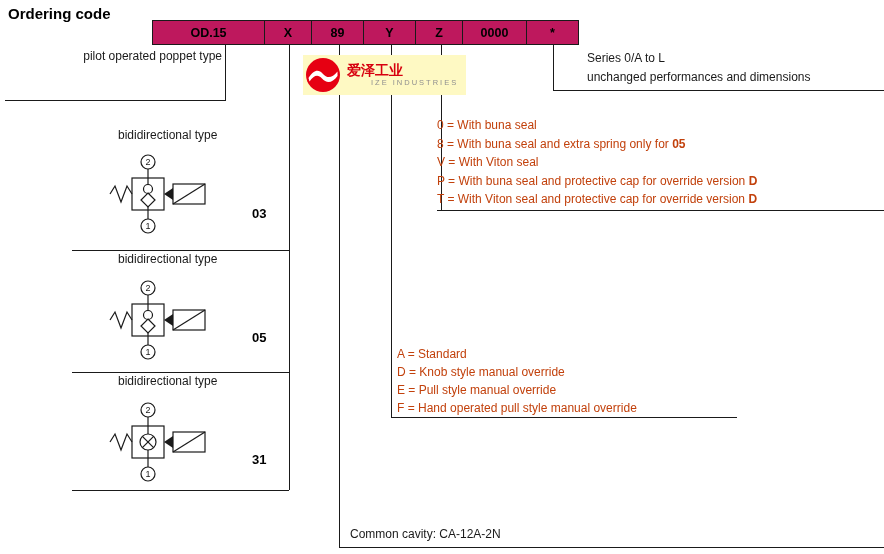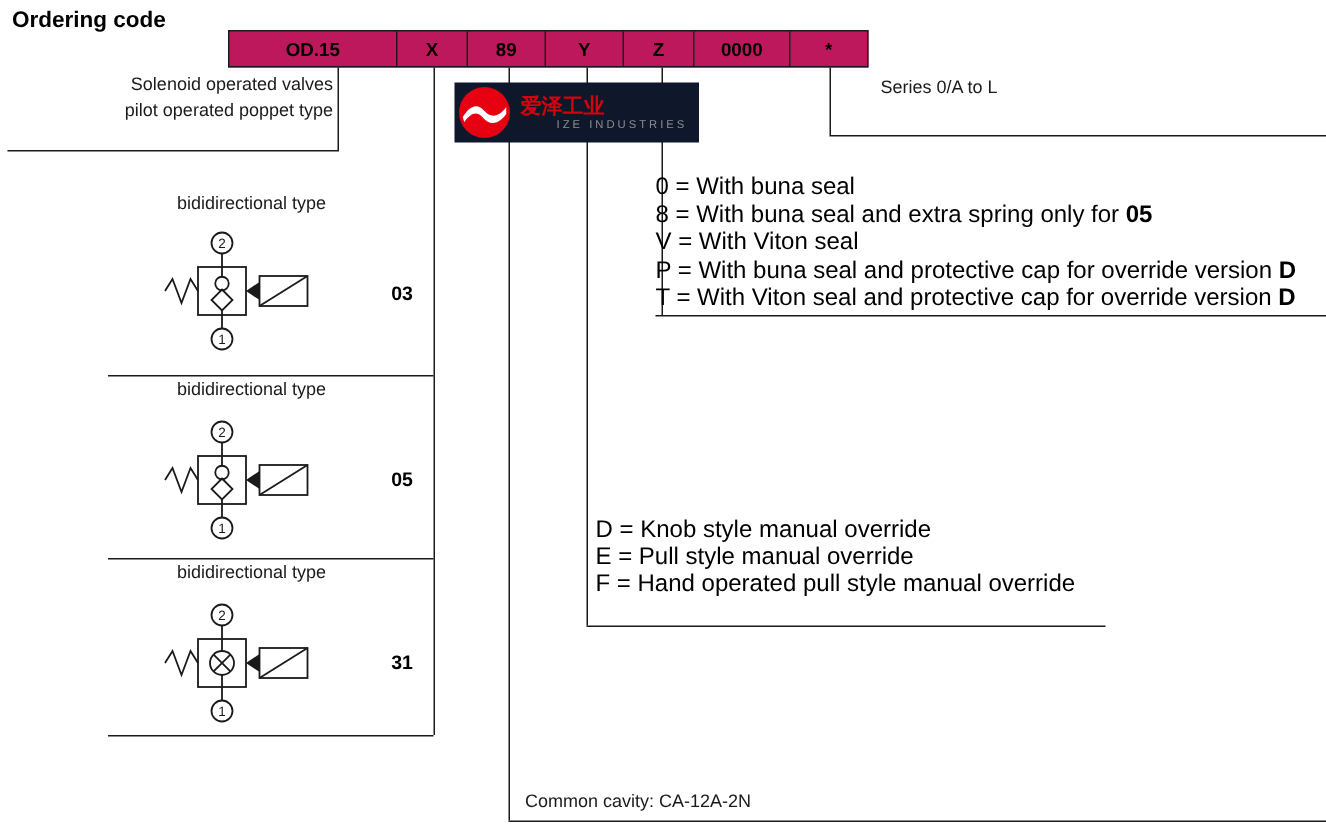--- a/index.html
+++ b/index.html
@@ -17,35 +17,35 @@
   .code-cell {
     height:23px; display:flex; align-items:center; justify-content:center;
     font-size:12.5px; font-weight:bold; border-right:1px solid #1a1a1a; color:#000;
   }
   .code-cell:last-child { border-right:none; }
   .w1{width:112px}.w2{width:47px}.w3{width:52px}.w4{width:52px}.w5{width:47px}.w6{width:64px}.w7{width:51px}
 
   .note { position:absolute; font-size:12px; line-height:17.3px; color:#1a1a1a; }
   .note.right-align { text-align:right; }
 
-  .opt-block { position:absolute; font-size:16px; color:#000000; }
+  .opt-block { position:absolute; font-size:12px; color:#c2410c; }
   .opt-line { height:18.5px; line-height:18.5px; white-space:nowrap; }
   .opt-line .b { font-weight:bold; }
   .opt-line2 { height:18px; line-height:18px; white-space:nowrap; }
 
   .section-label { position:absolute; font-size:12px; color:#1a1a1a; }
-  .section-code { position:absolute; font-size:13px; font-weight:bold; color:#000; width:32px; text-align:center; }
+  .section-code { position:absolute; font-size:13px; font-weight:bold; color:#000; width:32px; text-align:left;margin-top:18px; }
 
   .valve { position:absolute; }
   .valve .s { fill:none; stroke:#1a1a1a; stroke-width:1.2; }
   .valve .f { fill:#1a1a1a; stroke:none; }
   .valve .port { font-size:9px; fill:#1a1a1a; text-anchor:middle; font-family:"Liberation Sans",sans-serif; }
 
   .logo { position:absolute; left:303px; top:55px; display:flex; align-items:center; gap:6px;
-          background:#0f172a; padding:2px 8px 2px 2px; }
+          background:#fef9c3; padding:2px 8px 2px 2px; }
   .logo-cn { font-size:14px; font-weight:bold; color:#d7000f; line-height:16px; }
   .logo-en { font-size:7.5px; color:#8f8f8f; letter-spacing:2px; line-height:10px;padding-left:24px; }
 
   .cavity { position:absolute; font-size:12px; color:#1a1a1a; white-space:nowrap; }
 </style>
 </head>
 <body>
 
 <div class="page-title">Ordering code</div>
 
@@ -60,27 +60,27 @@
 </div>
 
 <div class="vline" style="left:225px; top:45px; height:55px;"></div>
 <div class="vline" style="left:289px; top:45px; height:445px;"></div>
 <div class="vline" style="left:339px; top:45px; height:502px;"></div>
 <div class="vline" style="left:391px; top:45px; height:372px;"></div>
 <div class="vline" style="left:441px; top:45px; height:165px;"></div>
 <div class="vline" style="left:553px; top:45px; height:45px;"></div>
 
 <div class="note right-align" style="left:5px; top:48px; width:217px;">
-  <div>Solenoid operated valves</div>
   <div>pilot operated poppet type</div>
 </div>
 <div class="hline" style="left:5px; top:100px; width:221px;"></div>
 
 <div class="note" style="left:587px; top:49px; line-height:19px;">
   <div>Series 0/A to L</div>
+  <div>unchanged performances and dimensions</div>
 </div>
 <div class="hline" style="left:553px; top:90px; width:331px;"></div>
 
 <div class="logo">
   <svg width="36" height="36" viewBox="0 0 36 36">
     <circle cx="18" cy="18" r="17" fill="#e60012"></circle>
     <path d="M3.5 21 C 9 12.5, 13.5 12, 18 17 C 22 21.5, 27 21.5, 32.5 14.5 L 32.5 19 C 27 26.5, 21.5 26.5, 17 21.5 C 13 17, 9 18, 4.5 24.5 Z" fill="#ffffff"></path>
   </svg>
   <div>
     <div class="logo-cn">爱泽工业</div>
@@ -91,20 +91,21 @@
 <div class="opt-block" style="left:437px; top:116px;">
   <div class="opt-line"><span>0 = With buna seal</span><span class="b"></span></div>
   <div class="opt-line"><span>8 = With buna seal and extra spring only for </span><span class="b">05</span></div>
   <div class="opt-line"><span>V = With Viton seal</span><span class="b"></span></div>
   <div class="opt-line"><span>P = With buna seal and protective cap for override version </span><span class="b">D</span></div>
   <div class="opt-line"><span>T = With Viton seal and protective cap for override version </span><span class="b">D</span></div>
 </div>
 <div class="hline" style="left:437px; top:210px; width:447px;"></div>
 
 <div class="opt-block" style="left:397px; top:345px;">
+  <div class="opt-line2">A = Standard</div>
   <div class="opt-line2">D = Knob style manual override</div>
   <div class="opt-line2">E = Pull style manual override</div>
   <div class="opt-line2">F = Hand operated pull style manual override</div>
 </div>
 <div class="hline" style="left:391px; top:417px; width:346px;"></div>
 
 <div class="section-label" style="left:118px; top:128px;">bididirectional type</div>
 <svg class="valve" style="left:78px; top:152px;" width="136" height="88" viewBox="0 0 136 88">
   <circle cx="70" cy="10" r="7" class="s"></circle>
   <text x="70" y="13.4" class="port">2</text>

